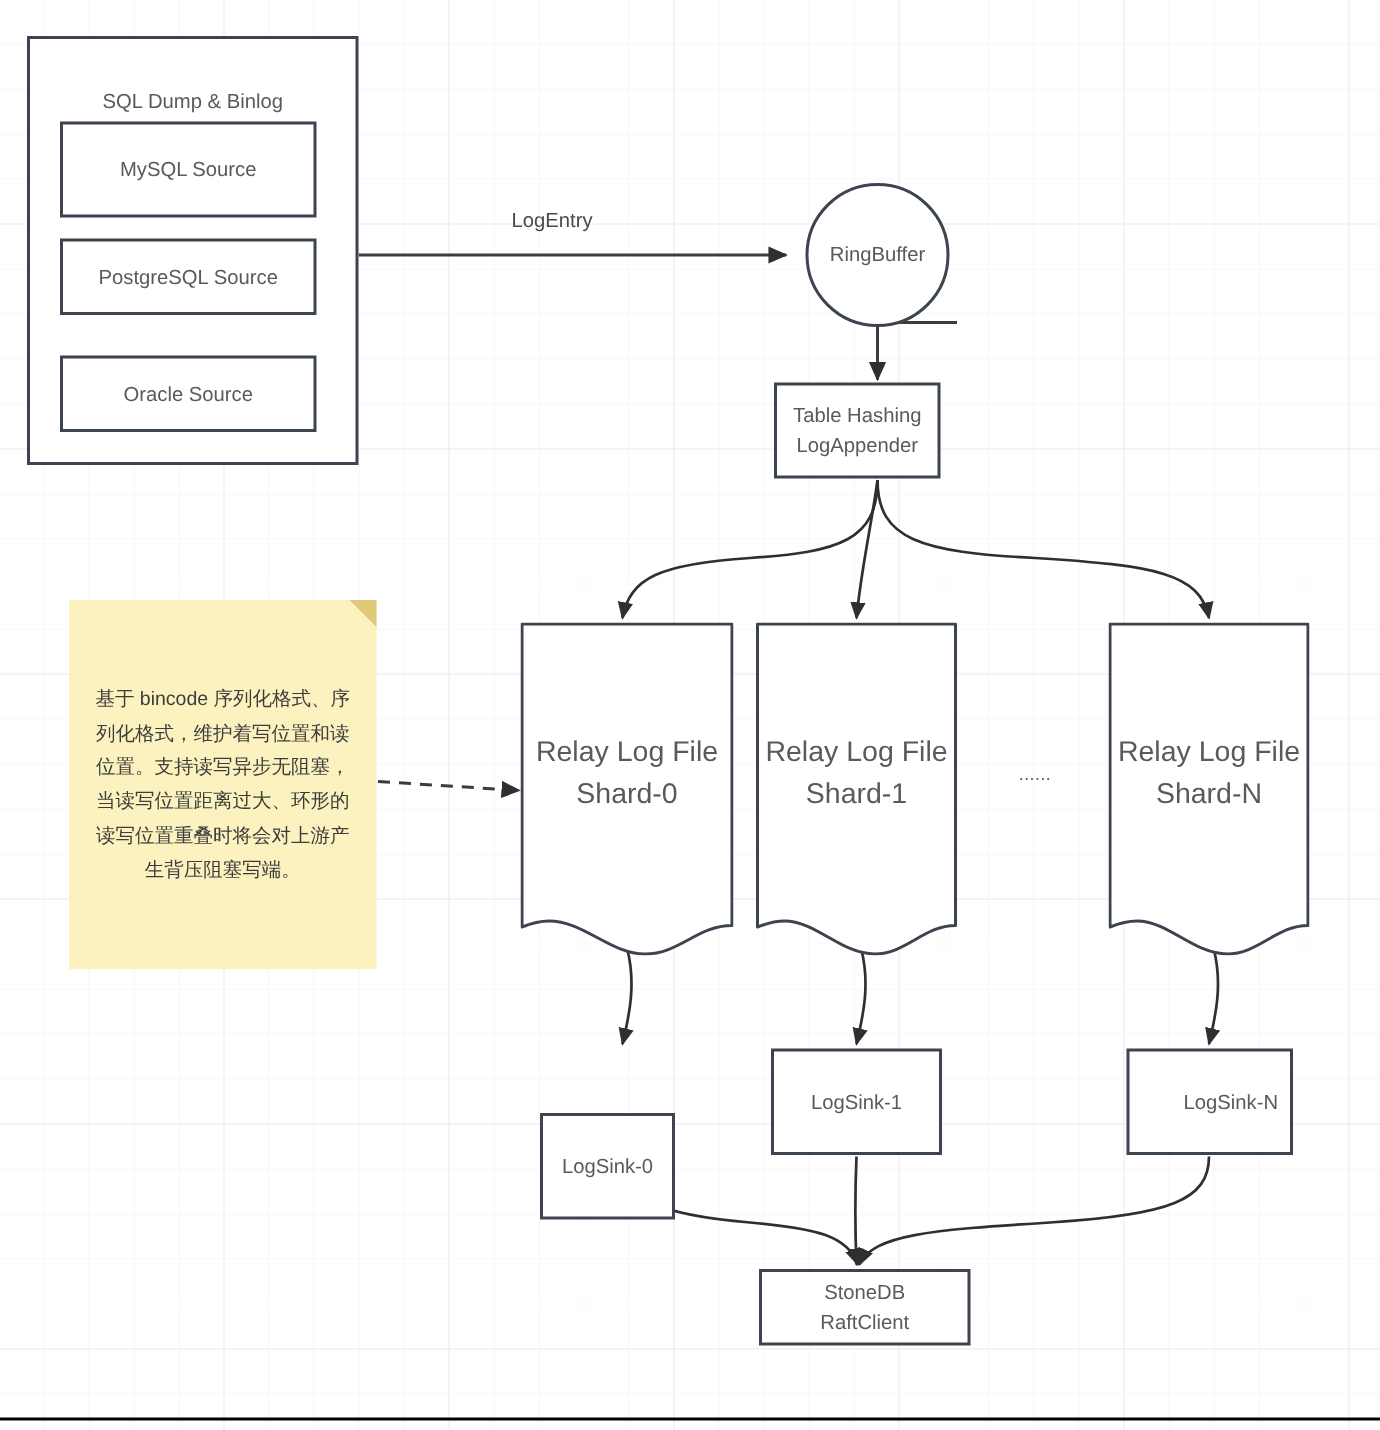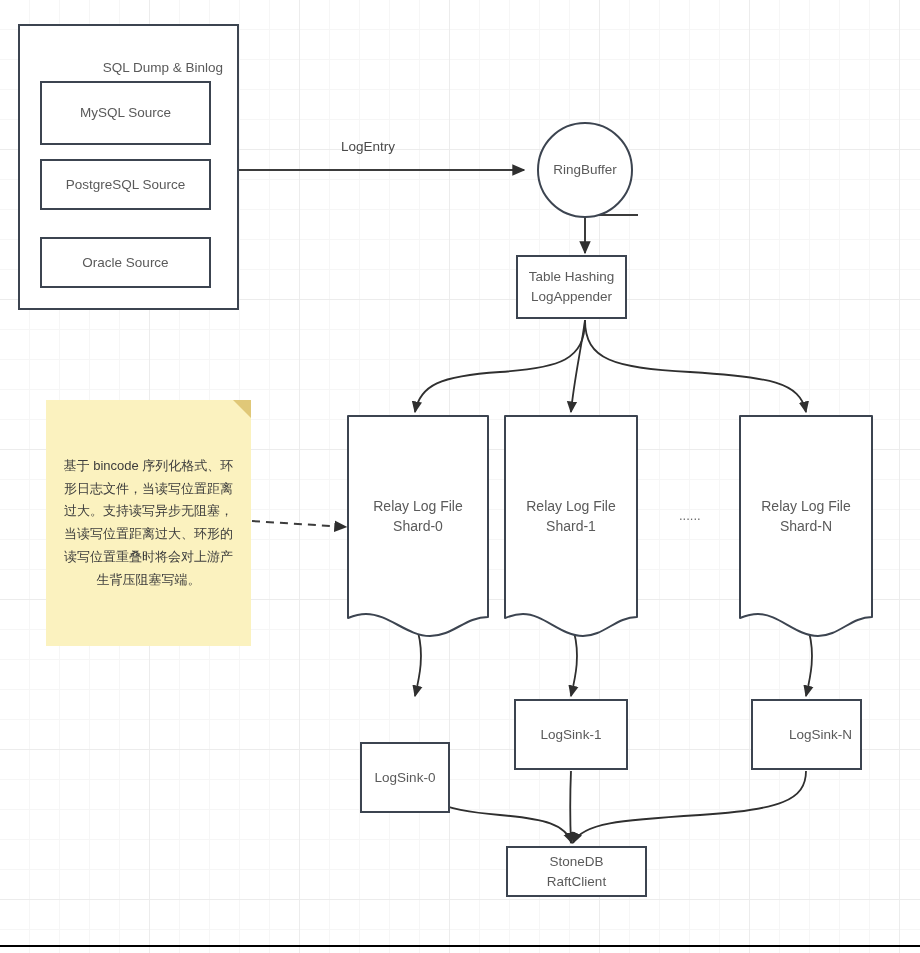--- a/index.html
+++ b/index.html
@@ -61,31 +61,31 @@
     left: 0;
     text-align: center;
     color: #5a5a5a;
     font-size: 13.5px;
     line-height: 1.45;
     white-space: pre-line;
     padding: 0 14px;
     box-sizing: border-box;
   }
   .group-title span { display: block; }
-  .group-title .ln1 { text-align: right; }
+  .group-title .ln1 { text-align: center; }
   .group-title .ln2 { text-align: center; }
 
   .circle {
     border-radius: 50%;
   }
 
   .doc {
     position: absolute;
     color: #5a5a5a;
-    font-size: 14px;
+    font-size: 19px;
     line-height: 1.45;
     text-align: center;
     white-space: pre-line;
     display: flex;
     align-items: center;
     justify-content: center;
   }
   .doc svg {
     position: absolute;
     left: 0;
@@ -217,21 +217,21 @@
 
   <div class="edge-label" style="left:341px; top:139px;">LogEntry</div>
 
   <div class="node circle" style="left:537px; top:122px; width:96px; height:96px;">RingBuffer</div>
 
   <div class="node" style="left:516px; top:255px; width:111px; height:64px;">Table Hashing
 LogAppender</div>
 
   <div class="note" style="left:46px; top:400px; width:205px; height:246px;">
     <div class="note-fold"></div>
-    <div class="note-text">基于 bincode 序列化格式、环形日志文件，当读写位置距离过大。支持读写异步无阻塞，当读写位置距离过大、环形的读写位置重叠时将会对上游产生背压阻塞写端。</div>
+    <div class="note-text">基于 bincode 序列化格式、序列化格式，维护着写位置和读位置。支持读写异步无阻塞，当读写位置距离过大、环形的读写位置重叠时将会对上游产生背压阻塞写端。</div>
   </div>
 
   <div class="doc" style="left:347px; top:415px; width:142px; height:222px;">
     <svg width="142" height="222" viewBox="0 0 142 222">
       <path d="M 1 1 L 141 1 L 141 202 C 118 202 106 221 83 221 C 60 221 42 199 19 199 C 12 199 6 201 1 203 Z" fill="#ffffff" stroke="#3c4450" stroke-width="2" stroke-linejoin="round"></path>
     </svg>
     <div class="doc-label">Relay Log File
 Shard-0</div>
   </div>
 

